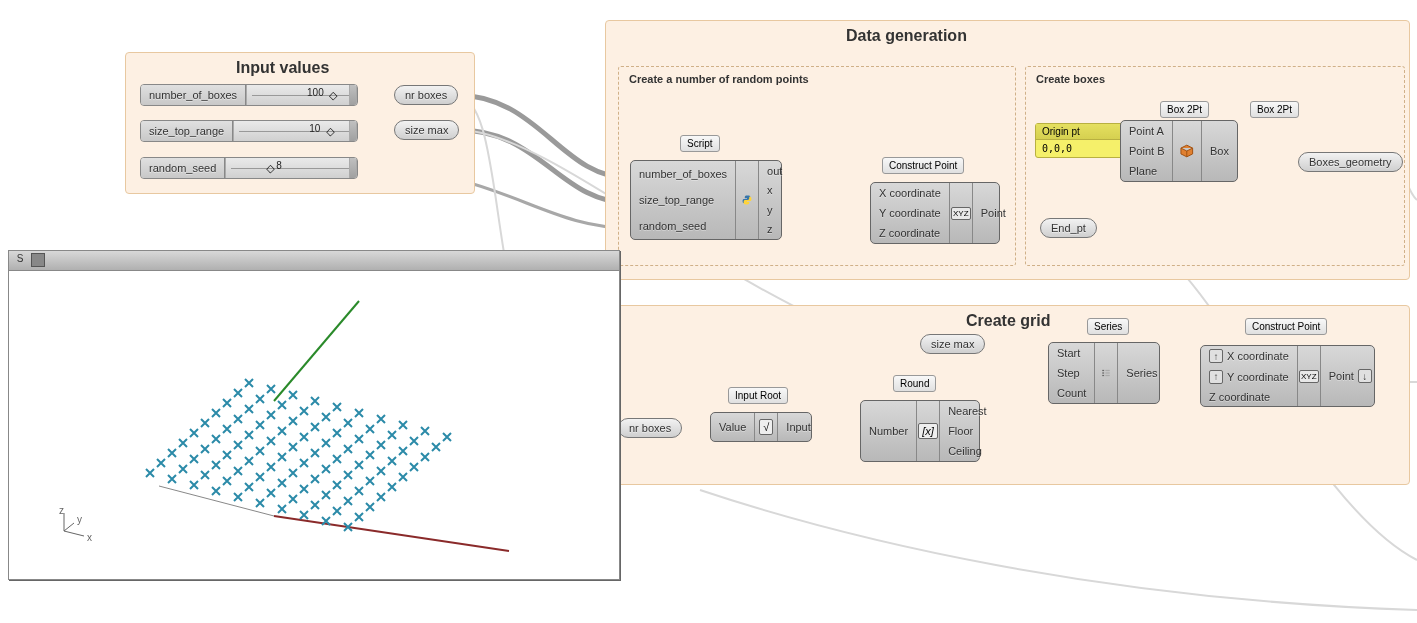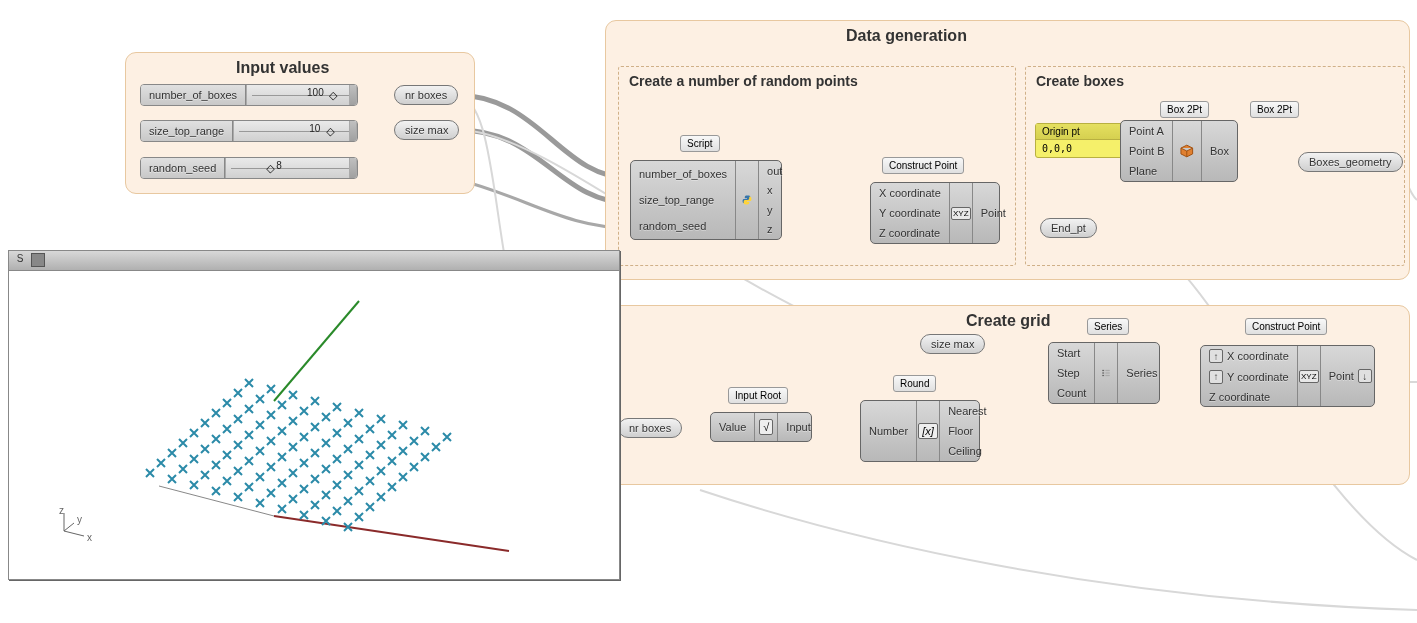--- a/index.html
+++ b/index.html
@@ -10,36 +10,36 @@
     background: #fff;
     width: 1417px;
     height: 623px;
     position: relative;
     overflow: hidden;
   }
   .group {
     position: absolute;
     background: #fdf0e3;
     border: 1px solid #e8c8a0;
-    border-radius: 11px;
+    border-radius: 4px;
   }
   .group-title {
     position: absolute;
     font-size: 16px;
     font-weight: bold;
     color: #333;
   }
   .subgroup {
     position: absolute;
     border: 1px dashed #d0b088;
     border-radius: 3px;
   }
   .subgroup-title {
     position: absolute;
-    font-size: 14px;
+    font-size: 11px;
     font-weight: bold;
     color: #333;
   }
   .slider {
     position: absolute;
     height: 22px;
     background: linear-gradient(#f2f2f2,#d5d5d5);
     border: 1px solid #888;
     border-radius: 4px;
     display: flex;

